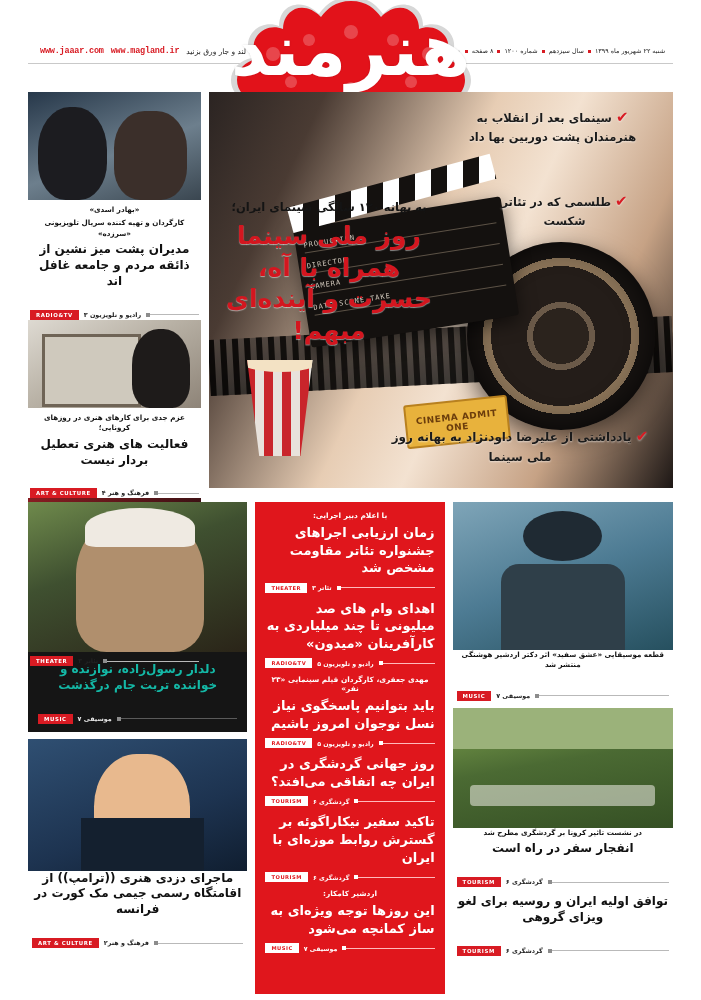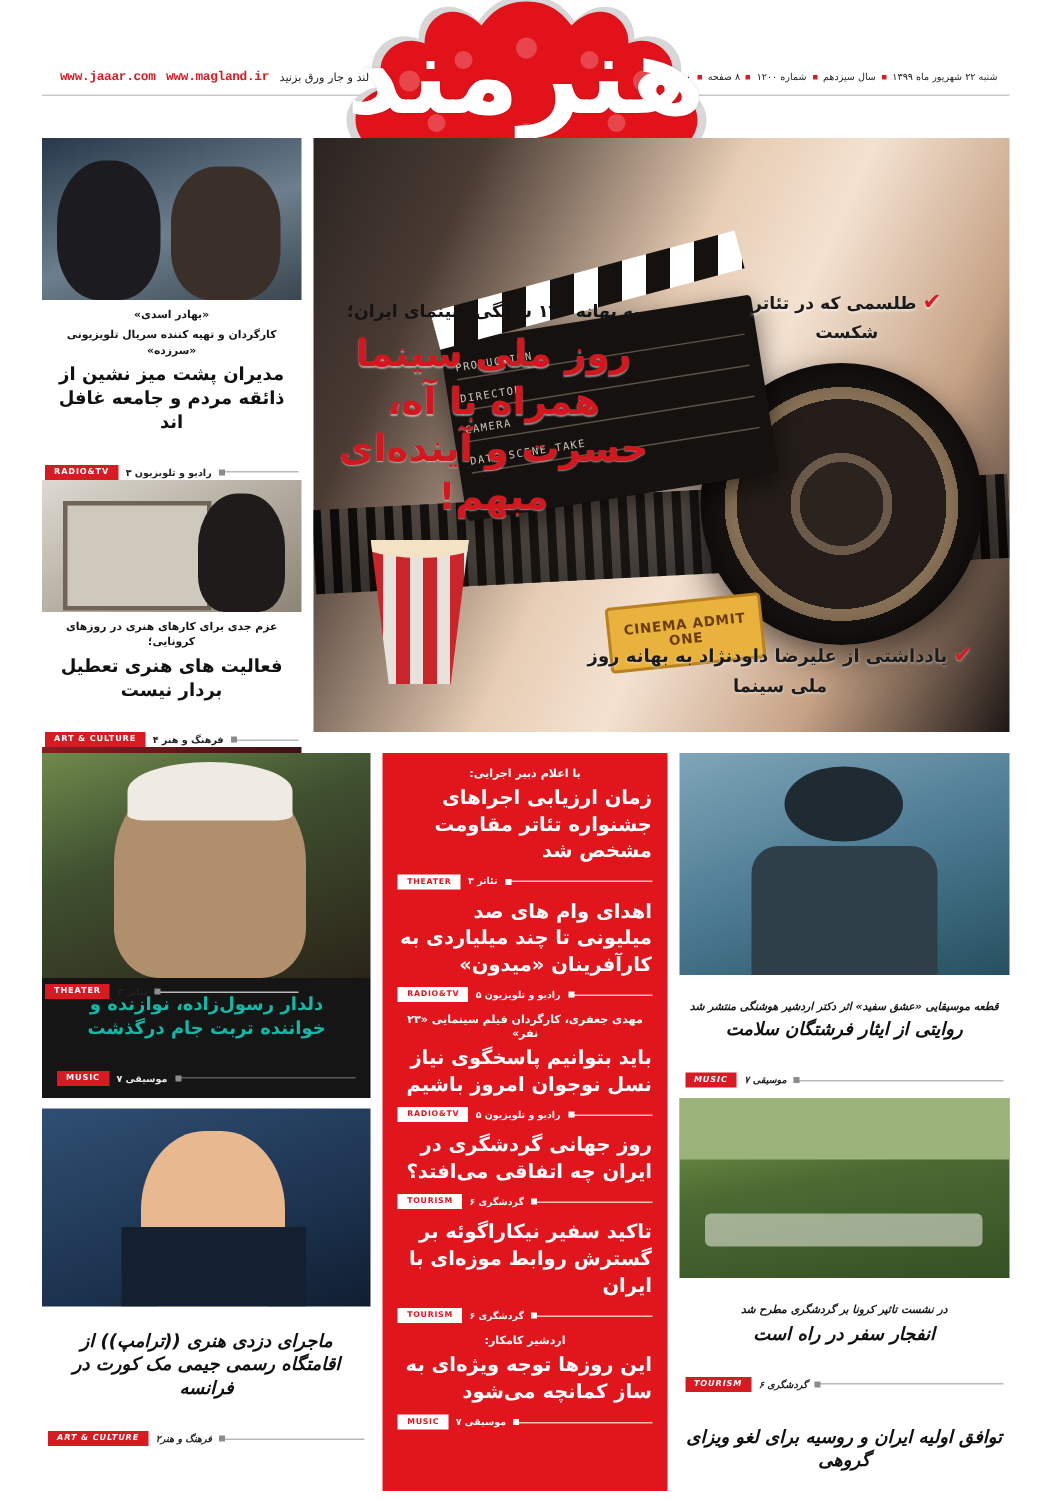--- a/index.html
+++ b/index.html
@@ -408,21 +408,21 @@
     width:44%; height:90%;
     border-radius:44% 44% 20% 20%;
     background:#e8b98e;
   }
   .ph-trump::after {
     content:"";
     position:absolute; left:24%; bottom:0;
     width:56%; height:40%;
     background:#14202f;
   }
-  .blk-white { padding: 16px 4px 0; font-style: italic; }
+  .blk-white { padding: 0 4px 0; }
 
   
   .redcol {
     background: #e0161c;
     color: #fff;
     padding: 9px 10px 18px;
     height: 100%;
   }
   .red-item { margin-bottom: 7px; }
   .red-kicker {
@@ -554,20 +554,24 @@
           <div class="clap-line">PRODUCTION</div>
           <div class="clap-line">DIRECTOR</div>
           <div class="clap-line">CAMERA</div>
           <div class="clap-line">DATE     SCENE     TAKE</div>
         </div>
       </div>
       <div class="art-popcorn"></div>
       <div class="art-ticket">CINEMA
 ADMIT ONE</div>
 
+      <div class="bullet bullet-1">
+        <span class="chk">✔</span>
+        <span>سینمای بعد از انقلاب به هنرمندان پشت دوربین بها داد</span>
+      </div>
       <div class="bullet bullet-2">
         <span class="chk">✔</span>
         <span>طلسمی که در تئاتر شکست</span>
       </div>
       <div class="bullet bullet-3">
         <span class="chk">✔</span>
         <span>یادداشتی از علیرضا داودنژاد به بهانه روز ملی سینما</span>
       </div>
 
       <div class="lead-head">
@@ -622,21 +626,20 @@
   </div>
 
   <div class="lower">
 
     <div class="col col-right">
 
       <div class="blk">
         <div class="photo ph-nurse"></div>
         <div class="blk-white">
           <div class="story-kicker">قطعه موسیقایی «عشق سفید» اثر دکتر اردشیر هوشنگی منتشر شد</div>
-          <div class="story-title">روایتی از ایثار فرشتگان سلامت</div>
           <div class="tagrow">
             <span class="tag-line"></span>
             <span class="tag-fa">موسیقی ۷</span>
             <span class="tag-en">MUSIC</span>
           </div>
         </div>
       </div>
 
       <div class="blk">
         <div class="photo ph-park"></div>

